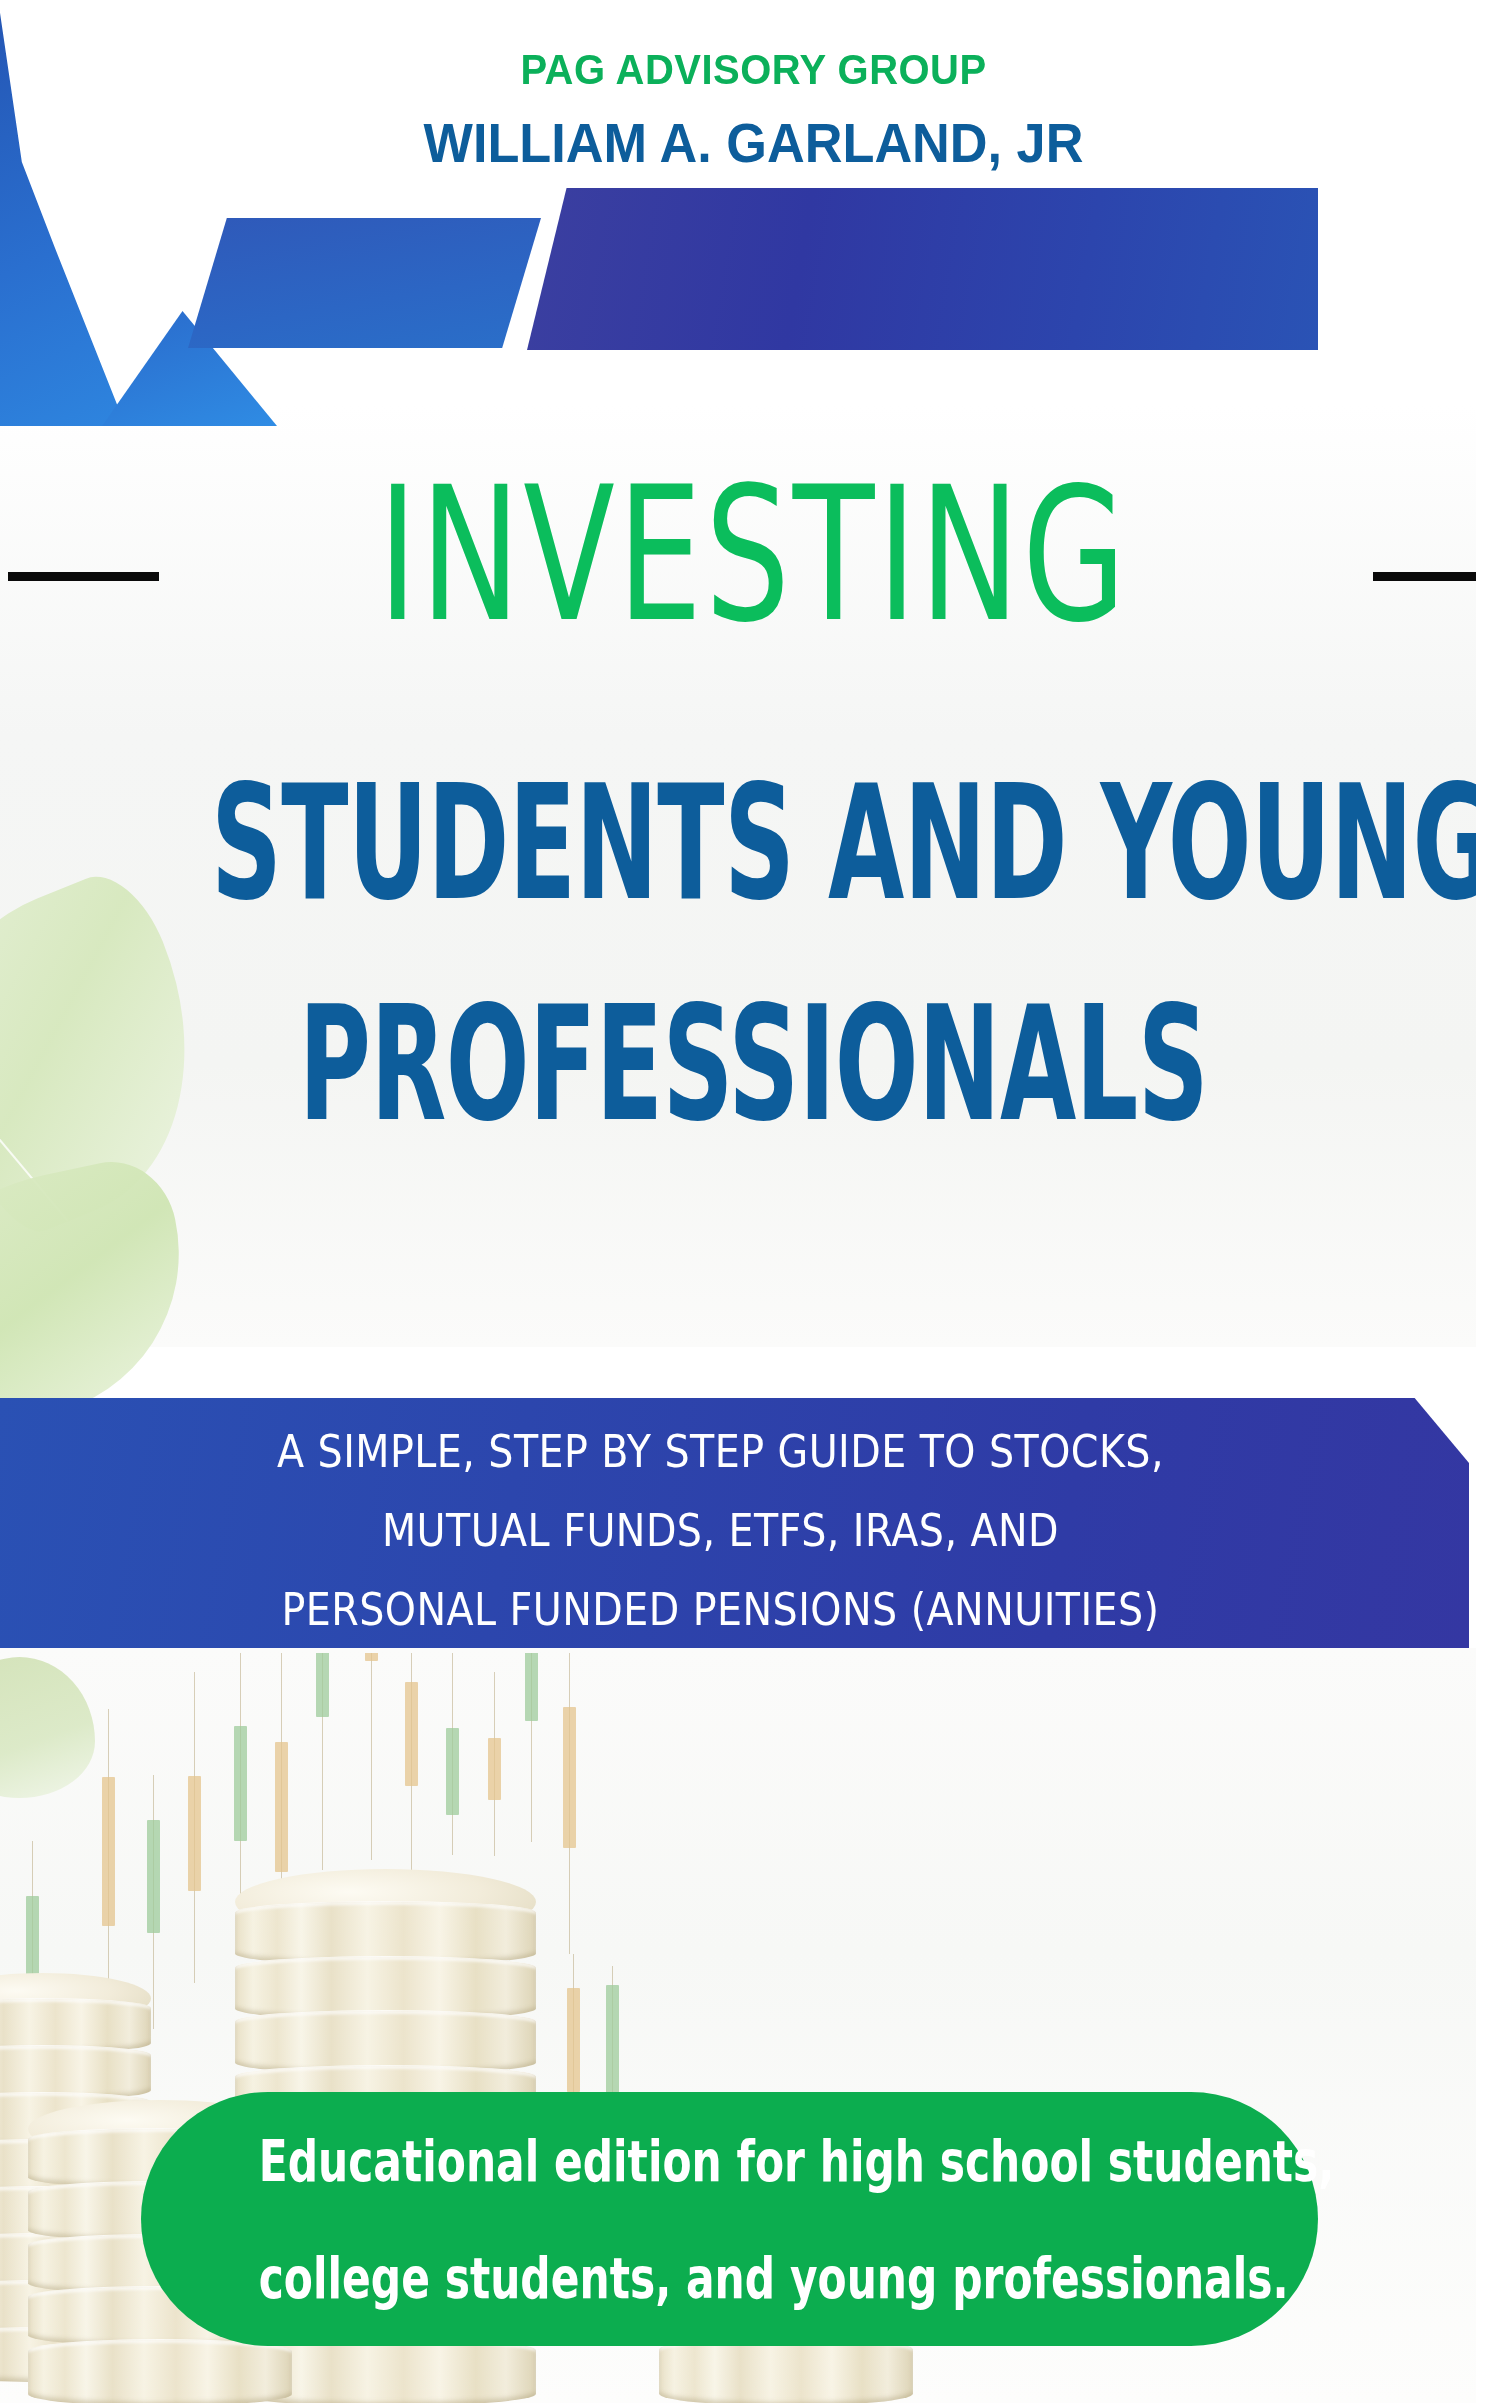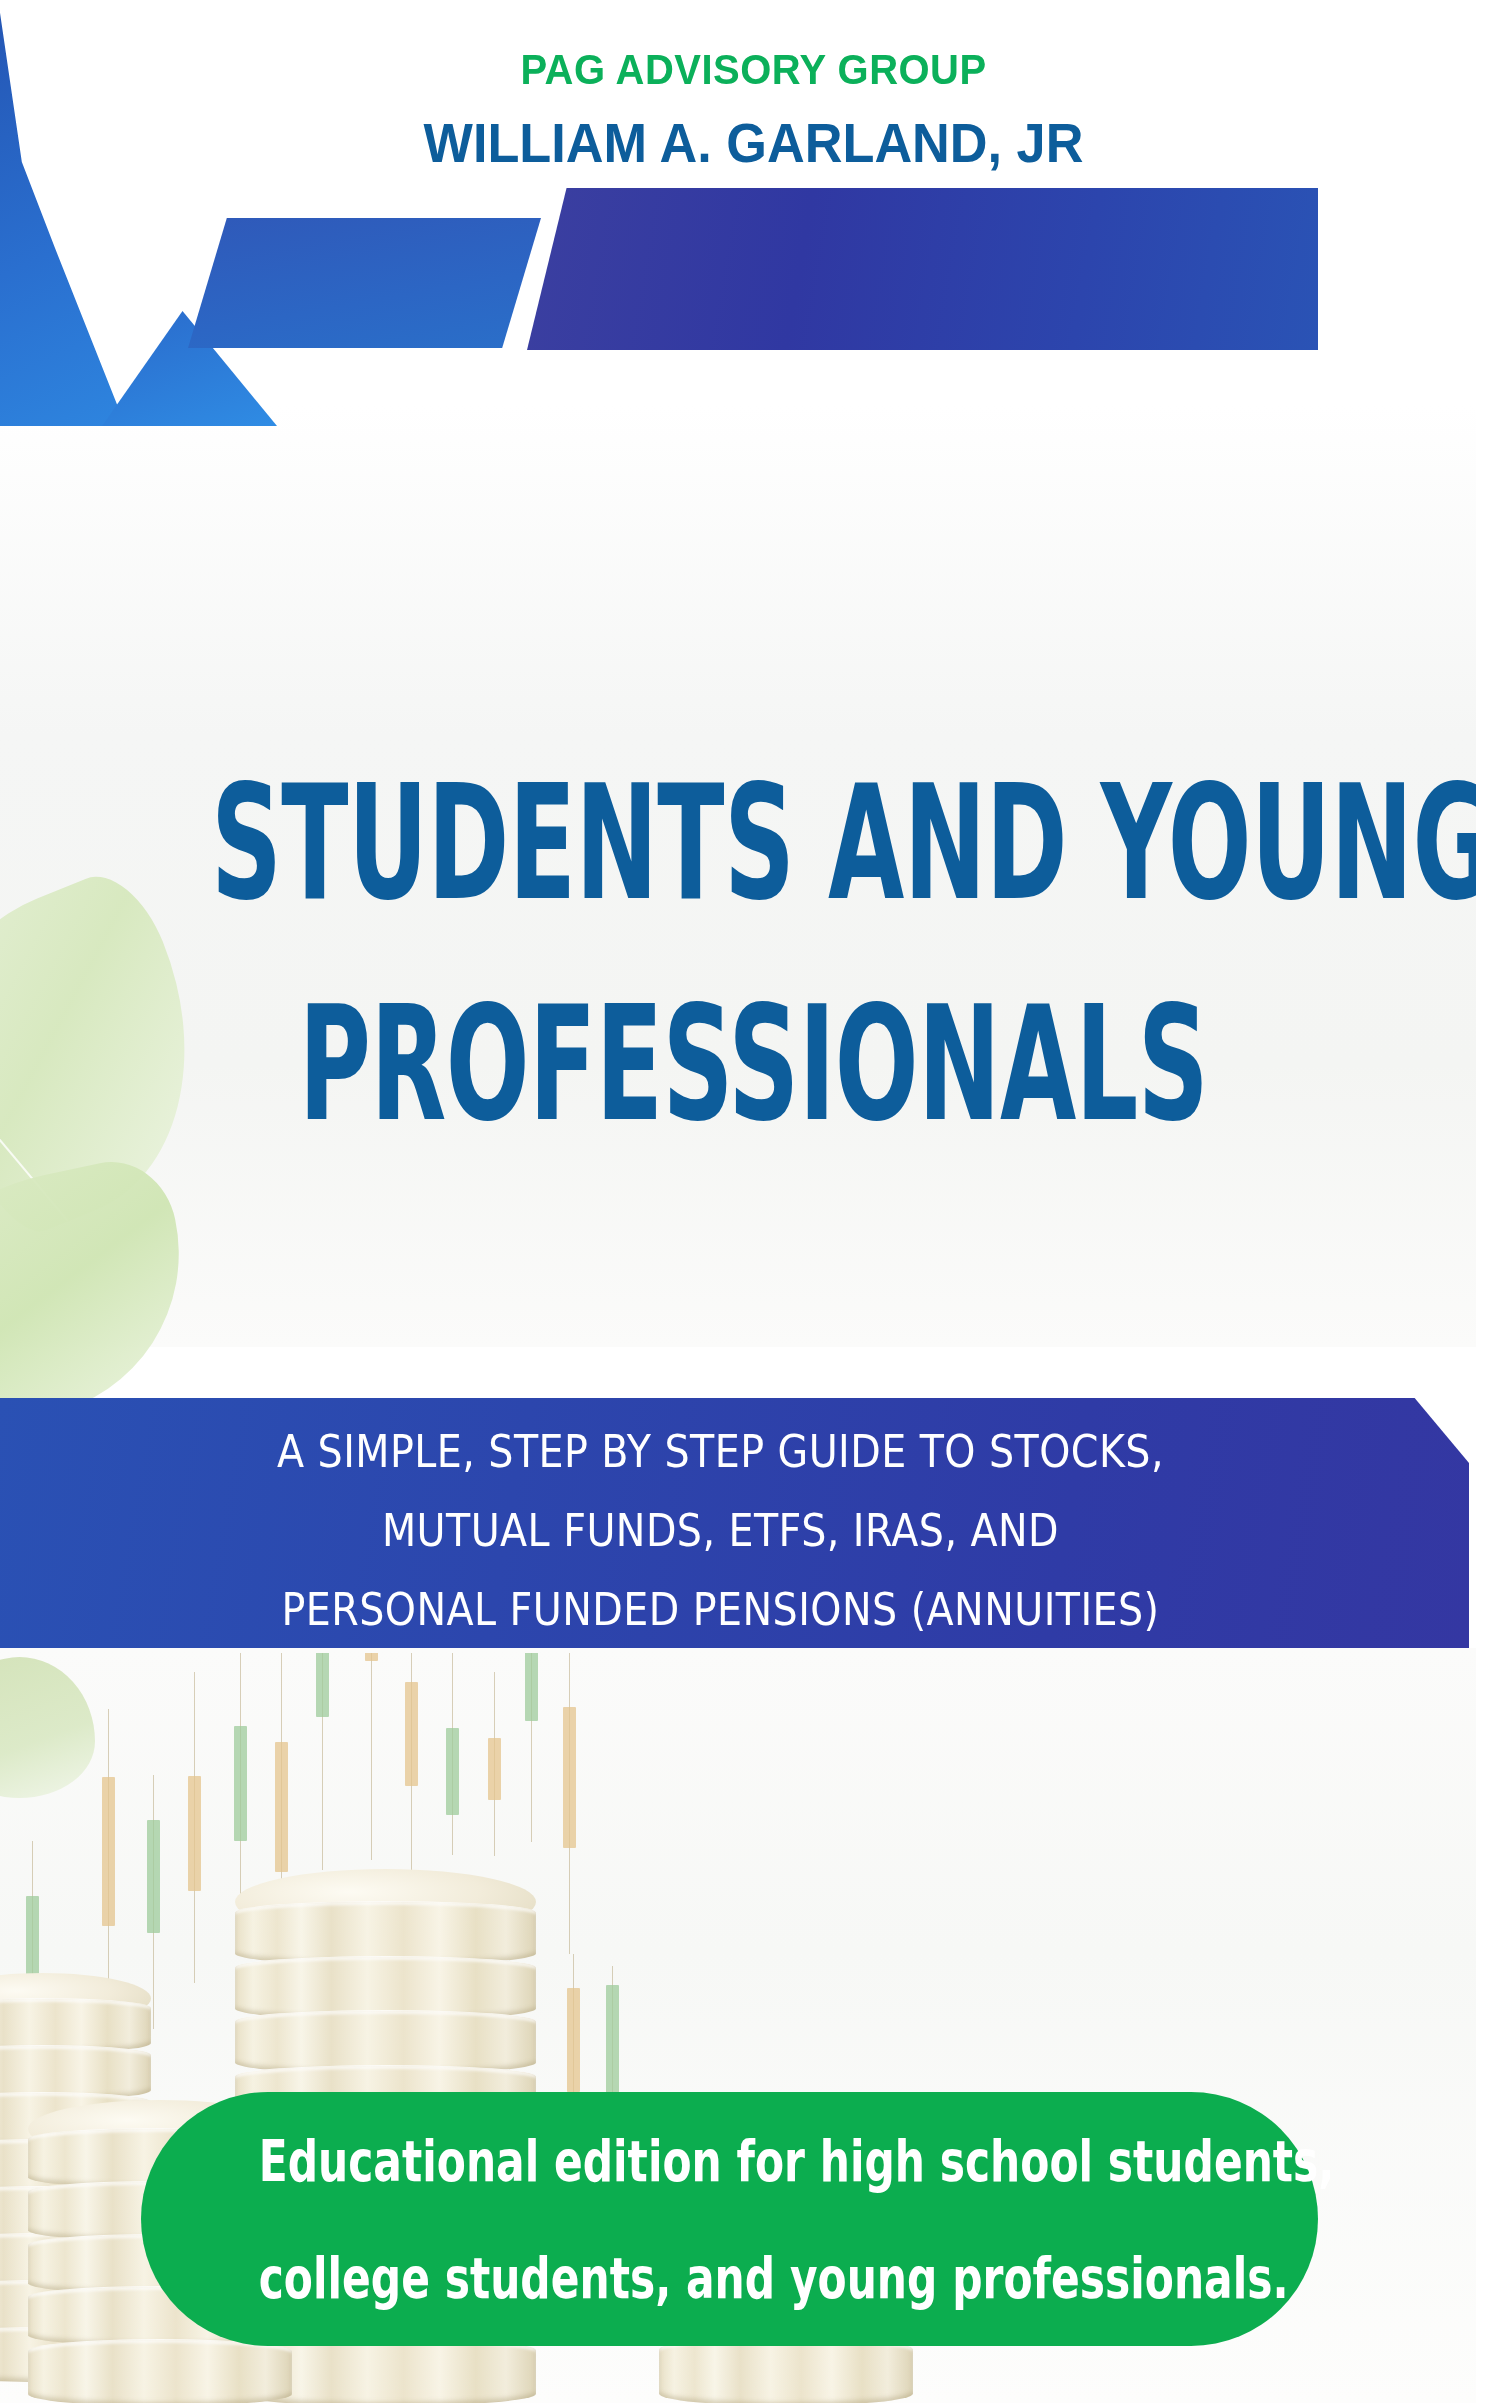--- a/index.html
+++ b/index.html
@@ -304,20 +304,25 @@
   <div class="shape-bigbar"></div>
 
   <div class="hdr-company">PAG ADVISORY GROUP</div>
   <div class="hdr-author">WILLIAM A. GARLAND, JR</div>
 
   <div class="leaf-a"></div>
   <div class="leaf-a-vein"></div>
   <div class="leaf-b"></div>
   <div class="leaf-c"></div>
 
+  <div class="eyebrow-row">
+    <div class="rule-left"></div>
+    <div class="eyebrow-word">INVESTING</div>
+    <div class="rule-right"></div>
+  </div>
 
   <div class="title-line title-1">STUDENTS AND YOUNG</div>
   <div class="title-line title-2">PROFESSIONALS</div>
 
   <div class="banner"></div>
   <div class="banner-text">
     <div>A SIMPLE, STEP BY STEP GUIDE TO STOCKS,</div>
     <div>MUTUAL FUNDS, ETFS, IRAS, AND</div>
     <div>PERSONAL FUNDED PENSIONS (ANNUITIES)</div>
   </div>

